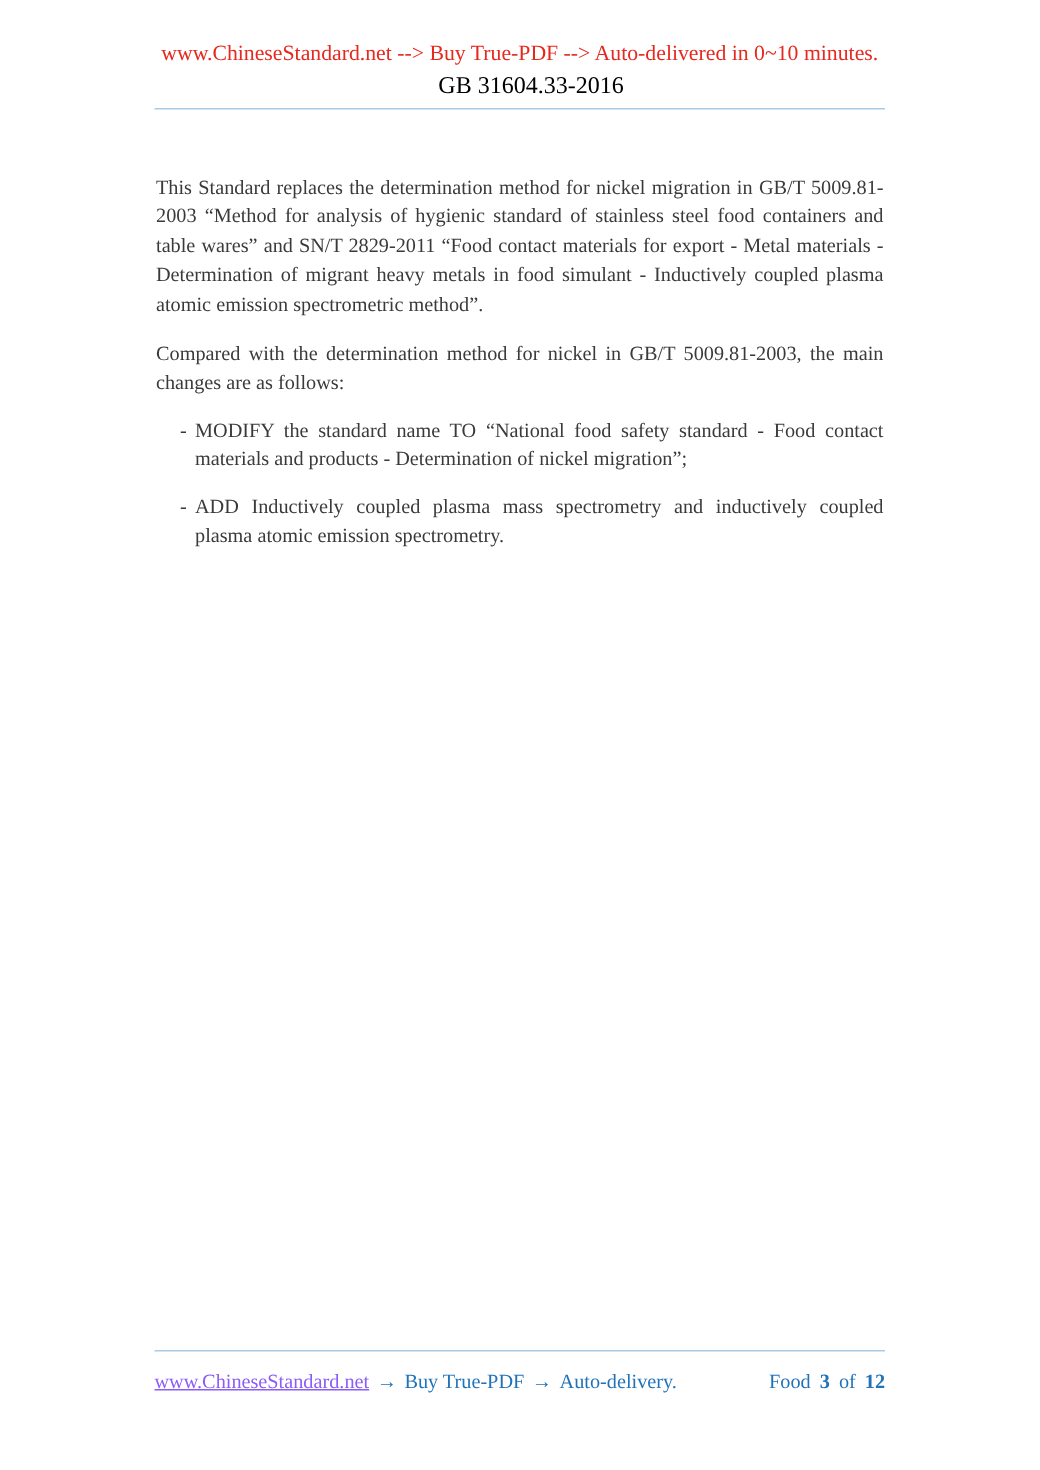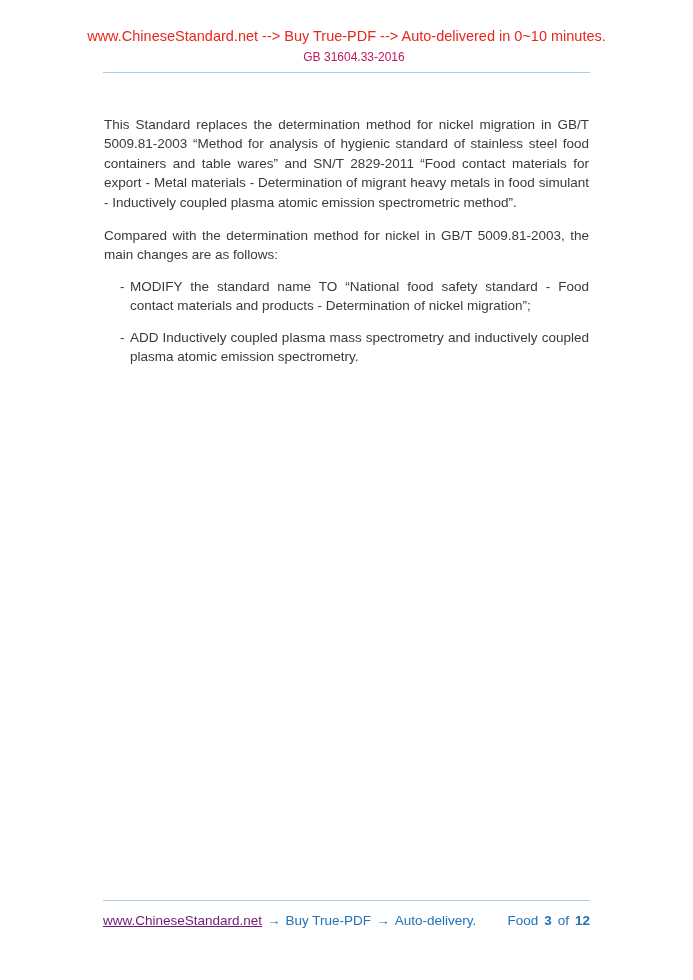--- a/index.html
+++ b/index.html
@@ -8,34 +8,35 @@
     background: #ffffff;
     font-family: "Liberation Sans", sans-serif;
   }
   .page {
     position: relative;
     width: 693px;
     height: 980px;
     margin: 0 auto;
     background: #ffffff;
     overflow: hidden;
+    font-family: Liberation Serif, serif;
   }
   
   .header { text-align: center; padding-top: 28px; }
   .banner {
     font-size: 14.5px;
     line-height: 17px;
     color: #e6281e;
     white-space: nowrap;
   }
   .std-code {
     margin-top: 5px;
-    font-size: 12px;
+    font-size: 16px;
     line-height: 15px;
-    color: #be185d;
+    color: #000000;
     padding-left: 15px;
   }
   .rule-top {
     width: 487px;
     margin: 7px auto 0 auto;
     border-top: 1.5px solid #a9cbe6;
     height: 0;
   }
   
   .content {
@@ -77,21 +78,21 @@
     padding-top: 12px;
     font-size: 13.5px;
     line-height: 16px;
     color: #2173b9;
     display: flex;
     justify-content: space-between;
     align-items: baseline;
   }
   .footer-left { display: flex; gap: 5px; align-items: baseline; }
   .footer-link {
-    color: #701a75;
+    color: #8b5cf6;
     text-decoration: underline;
     cursor: pointer;
   }
   .arrow { color: #2173b9; }
   .footer-page { display: flex; gap: 6px; align-items: baseline; }
   .page-num { font-weight: 700; }
 </style>
 </head>
 <body>
 

